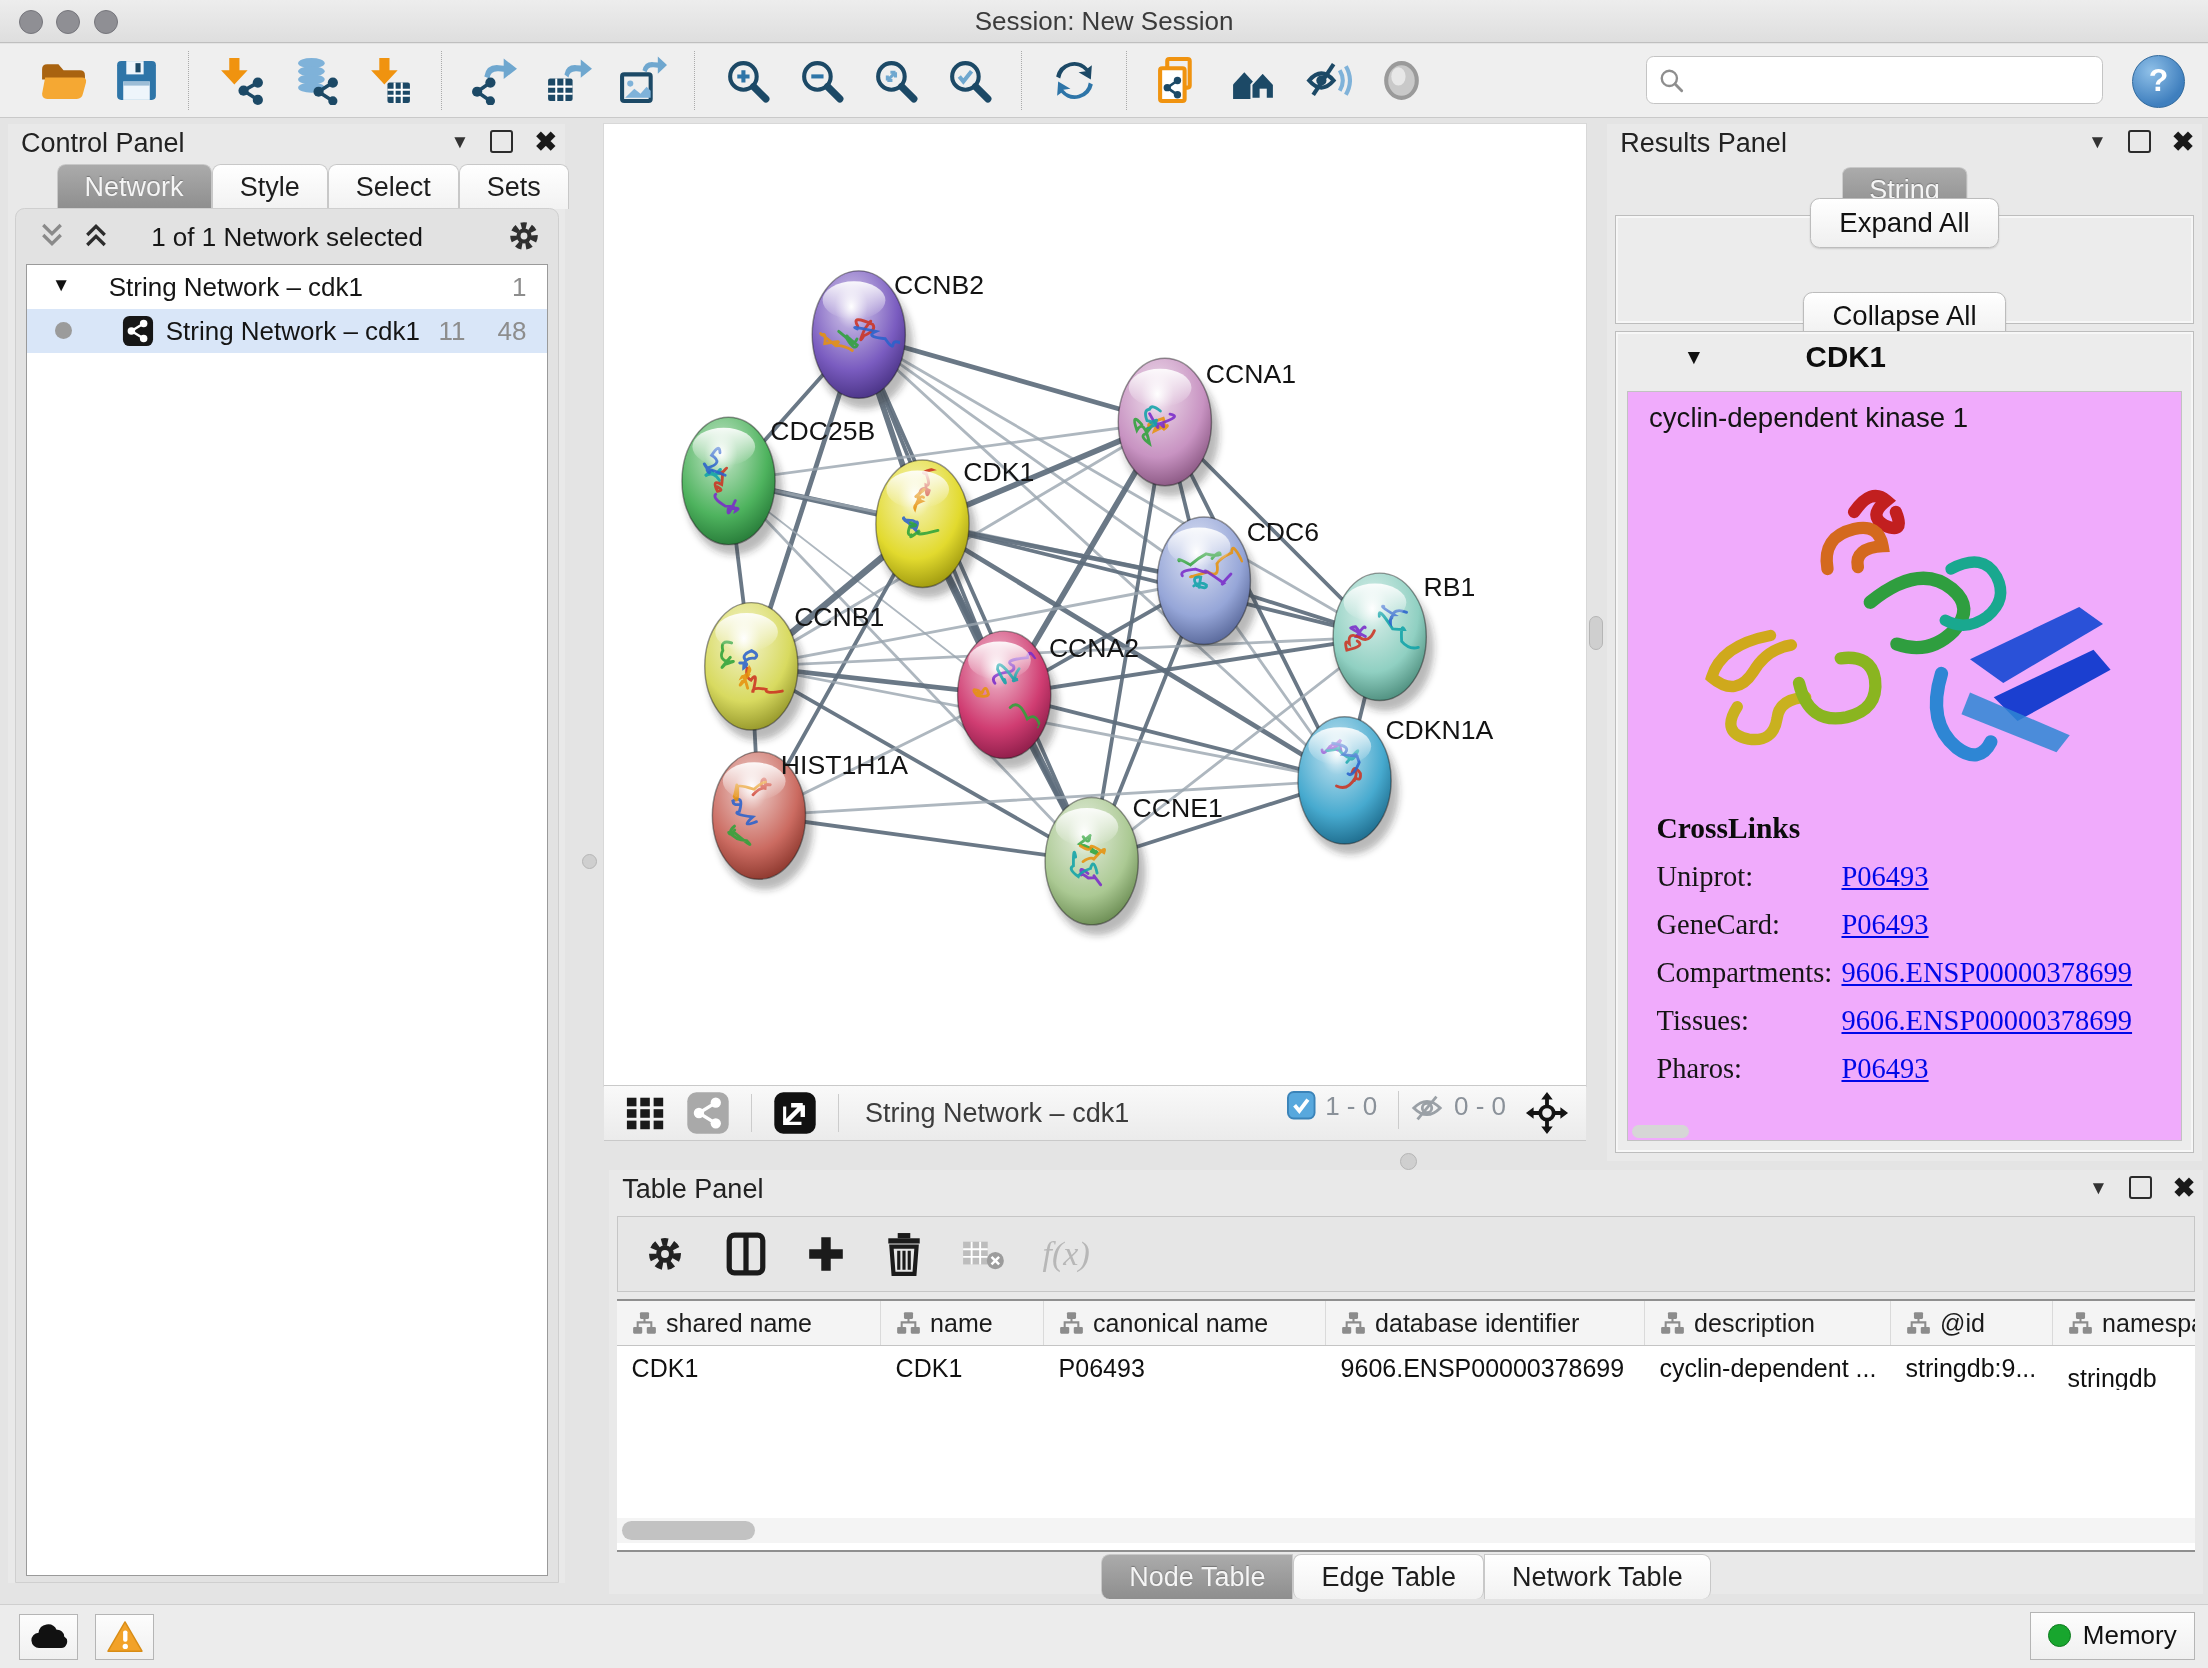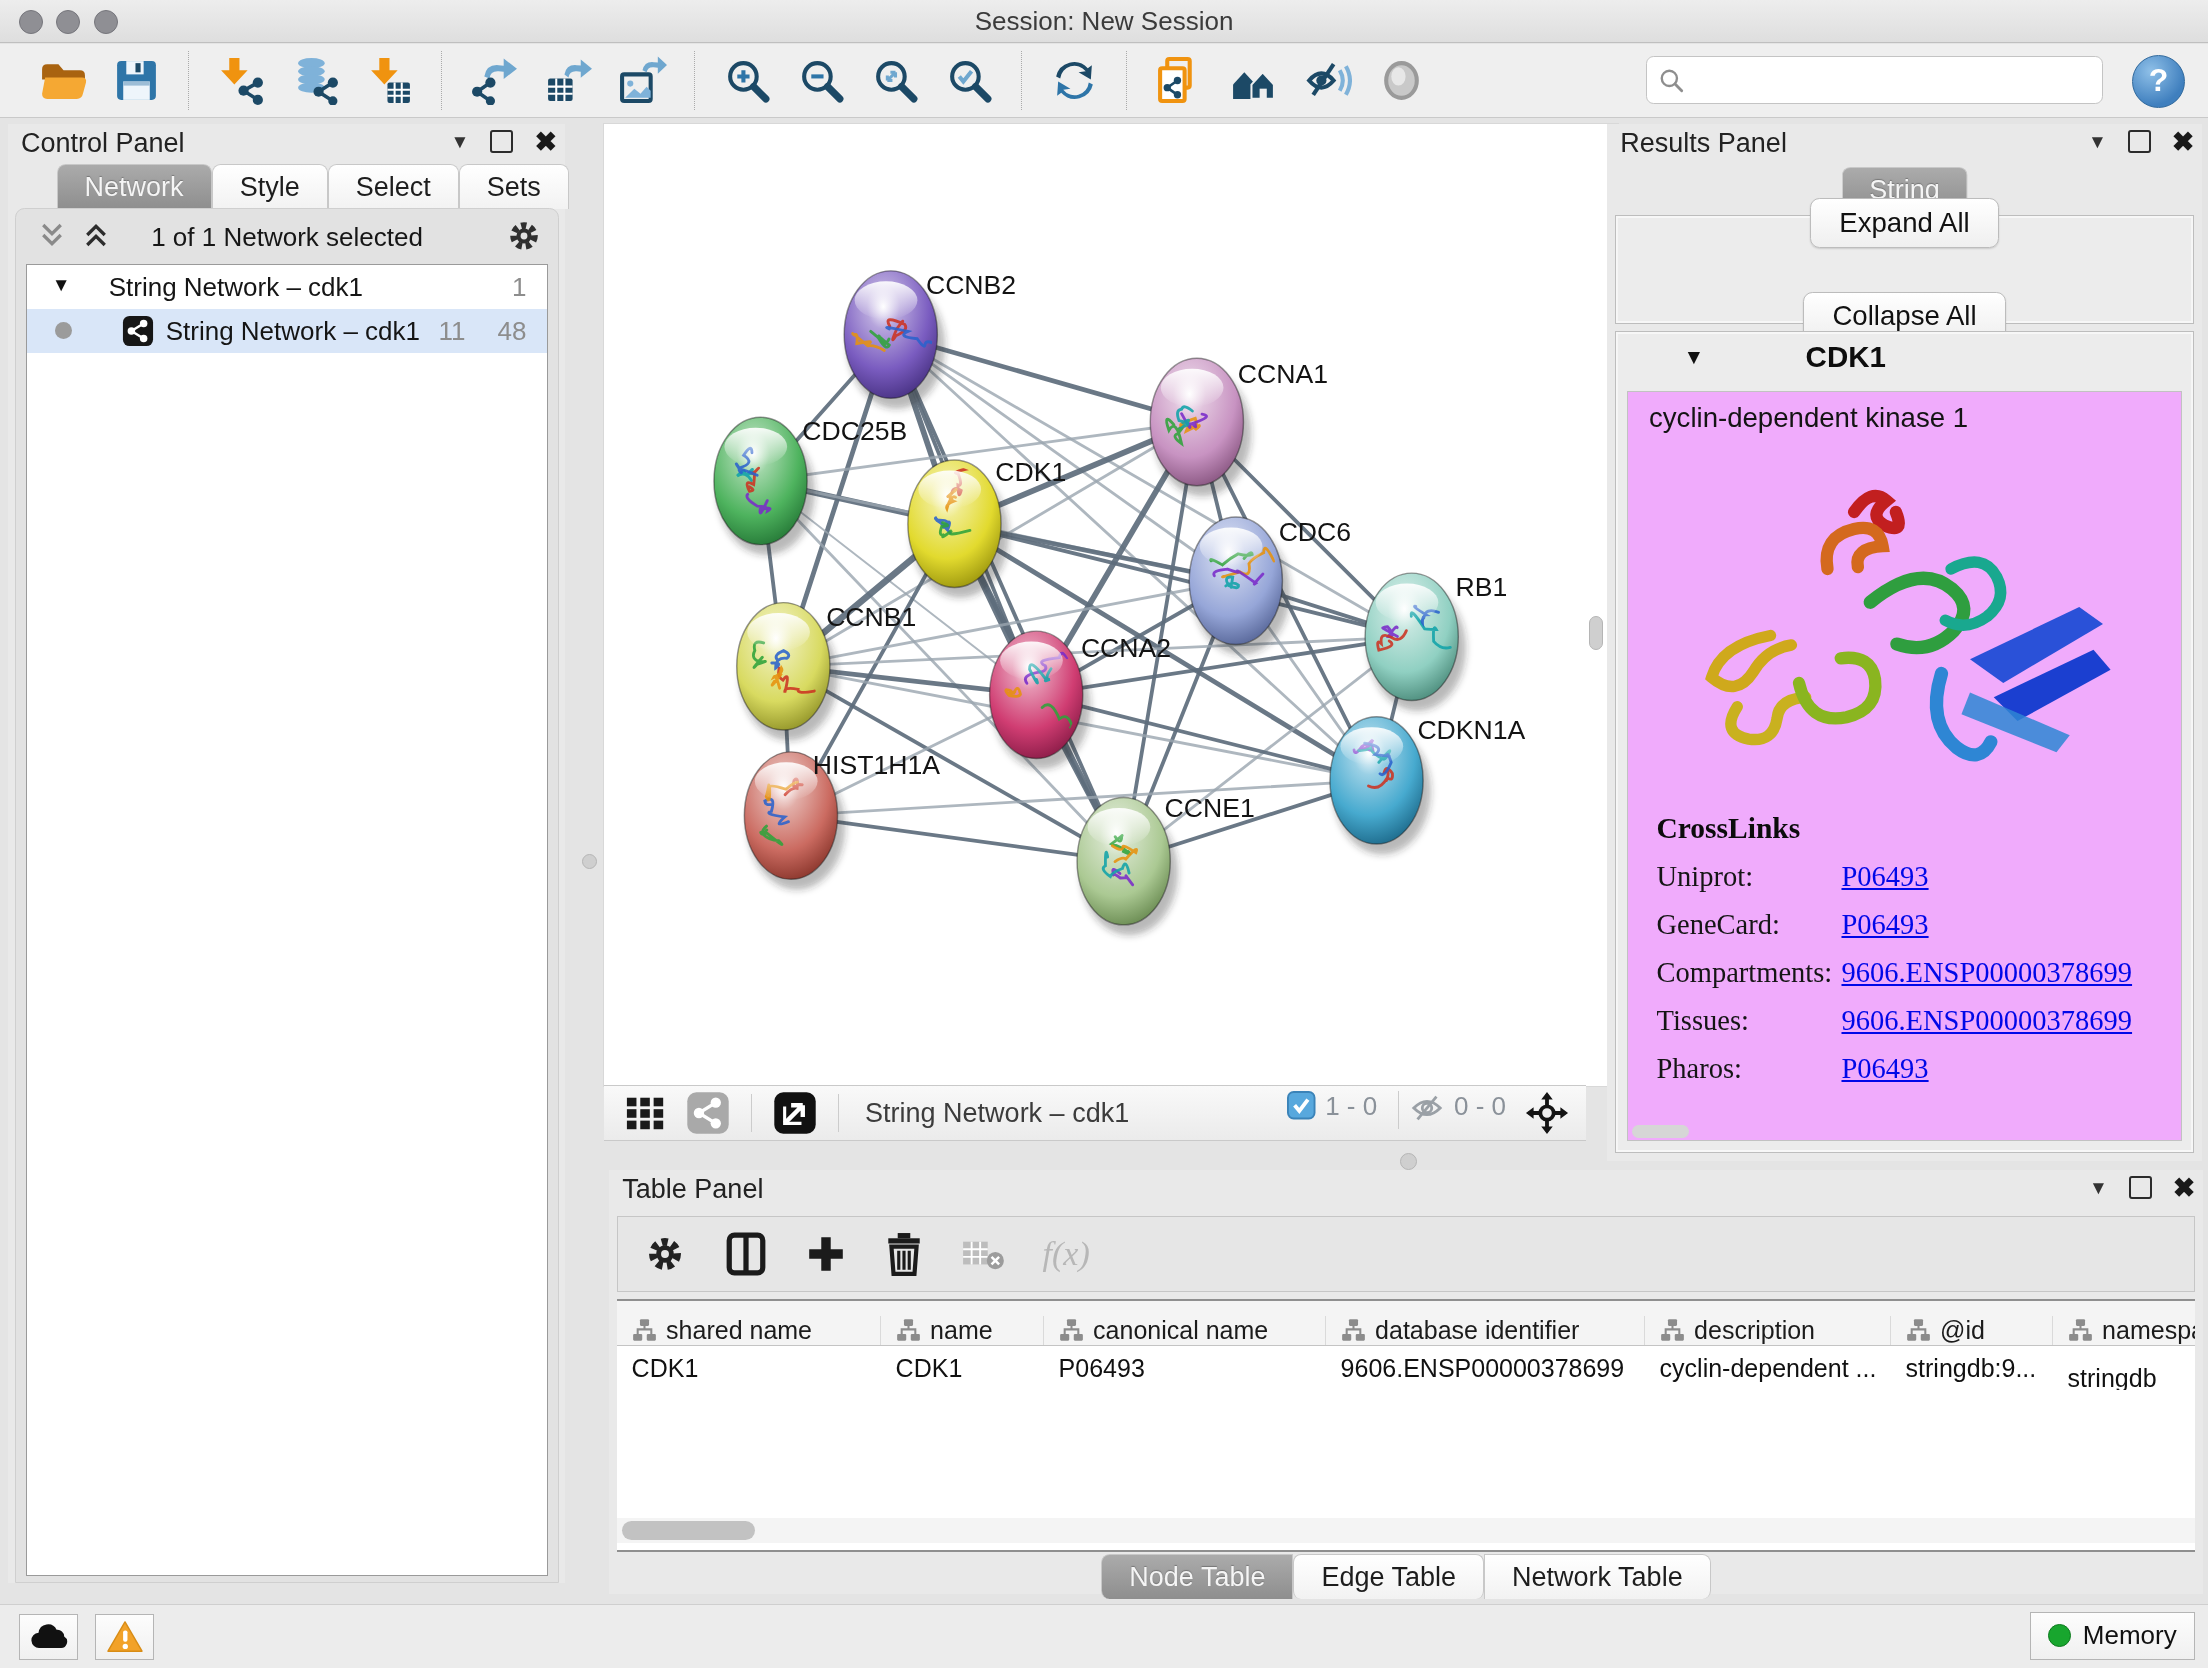--- a/index.html
+++ b/index.html
@@ -59,21 +59,21 @@
   .tree-row .t-label{position:absolute;left:82px;top:6.7px;}
   .tree-row .t-count{position:absolute;right:21px;top:6.7px;color:#8d8d8d;}
   .tree-child{background:#d9e6f8;}
   .tree-child .dot{position:absolute;left:28.5px;top:13.3px;width:17px;height:17px;border-radius:50%;background:#9b9b9b;}
   .tree-child .sicon{position:absolute;left:95px;top:5.7px;}
   .tree-child .t-label{left:139px;}
   .tree-child .n1{position:absolute;right:82px;top:6.7px;color:#8d8d8d;}
   .tree-child .n2{position:absolute;right:21px;top:6.7px;color:#8d8d8d;}
 
   
-  .net-canvas{position:absolute;left:604px;top:124px;width:982px;height:962px;background:#ffffff;outline:1px solid #d8d8d8;padding-left:32px;}
+  .net-canvas{position:absolute;left:604px;top:124px;width:982px;height:962px;background:#ffffff;outline:1px solid #d8d8d8;}
   .canvas-toolbar{position:absolute;left:604px;top:1085px;width:982px;height:56px;
     background:linear-gradient(#f9f9f9,#ebebeb);border-top:1.4px solid #c9c9c9;border-bottom:1.4px solid #c9c9c9;
     display:flex;align-items:center;box-sizing:border-box;}
   .cbtn{background:none;border:none;padding:0;margin:0 9.5px;cursor:pointer;display:flex;align-items:center;}
   .csep{width:0;height:38px;border-left:1.4px solid #cccccc;margin:0 11.4px;}
   .cv-title{font-size:27px;color:#3c3c3c;margin-left:15px;}
   .cv-right{margin-left:auto;display:flex;align-items:flex-start;}
   .cv-num{font-size:26px;color:#8a9199;margin:0 9.5px;}
 
   .handle{position:absolute;background:#cfcfcf;border:1px solid #b5b5b5;border-radius:9.5px;}
@@ -99,21 +99,21 @@
   .rp-thumb{position:absolute;left:3.8px;bottom:1.9px;width:57px;height:13.3px;background:#d6d6d6;border-radius:6.7px;}
 
   
   .table-panel{position:absolute;left:609px;top:1170px;width:1594px;height:424px;background:#e9e9e9;}
   .tp-toolbar{position:absolute;left:7.6px;right:7.6px;top:46px;height:76px;background:#e6e6e6;
     border:1.4px solid #c6c6c6;display:flex;align-items:center;gap:38px;padding-left:25px;box-sizing:border-box;}
   .tp-toolbar .tbi{background:none;border:none;padding:0;cursor:pointer;display:flex;align-items:center;}
   .fx{font-family:"Liberation Serif",serif;font-style:italic;font-size:34px;color:#b7b7b7;}
   .tp-table{position:absolute;left:7.6px;right:7.6px;top:129px;height:249px;background:#fff;
     border-top:2.9px solid #8f8f8f;border-bottom:2.9px solid #8f8f8f;overflow:hidden;}
-  .thead{display:flex;height:44px;background:#f4f4f4;border-bottom:1.4px solid #c4c4c4;align-items:flex-end;}
+  .thead{display:flex;height:44px;background:#f4f4f4;border-bottom:1.4px solid #c4c4c4;}
   .th{display:flex;align-items:center;gap:9.5px;padding-left:15px;box-sizing:border-box;
     border-right:1px solid #dadada;font-size:25px;color:#1b1b1b;flex:0 0 auto;cursor:pointer;}
   .fork{width:25px;height:25px;fill:#8c8c8c;flex:0 0 auto;}
   .trow{display:flex;height:44px;}
   .td{padding-left:15px;box-sizing:border-box;font-size:25px;color:#111;flex:0 0 auto;
     display:flex;align-items:center;white-space:nowrap;overflow:hidden;}
   .hscroll{position:absolute;left:7.6px;right:7.6px;top:348px;height:25px;background:#f4f4f4;}
   .hthumb{position:absolute;left:5.7px;top:2.9px;width:133px;height:19px;background:#c2c2c2;border-radius:9.5px;}
   .tp-tabs{position:absolute;left:0;right:0;top:384px;display:flex;justify-content:center;}
   .tp-tabs .jtab{border-radius:8.6px;}

